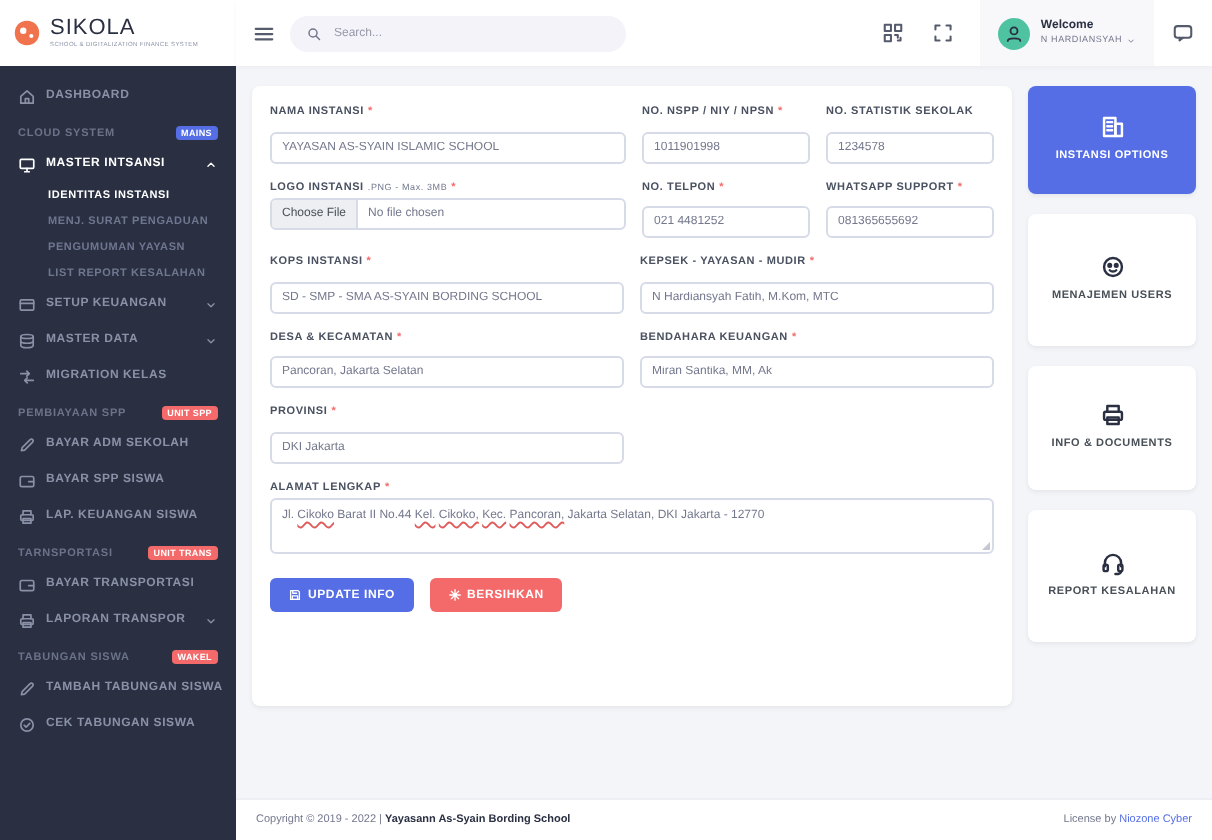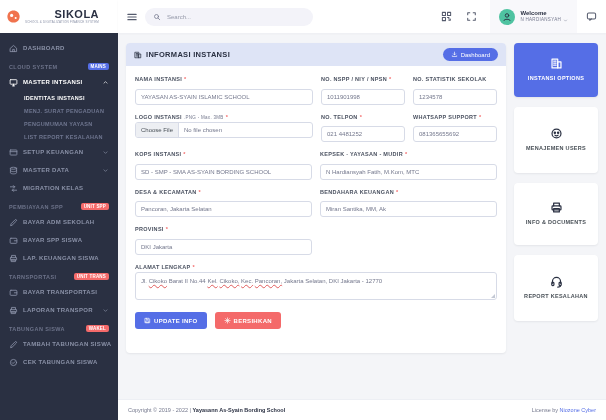--- a/index.html
+++ b/index.html
@@ -4,21 +4,21 @@
 <style>
   html,body{margin:0;padding:0;background:#e9eaee;}
   *{box-sizing:border-box;font-family:"Liberation Sans",sans-serif;}
   .app{position:relative;width:606px;height:420px;display:flex;overflow:hidden;background:#f4f5f8;}
 
   
   .sidebar{width:118px;min-width:118px;background:#2a3042;display:flex;flex-direction:column;}
   .logo-box{height:33px;background:#ffffff;display:flex;align-items:center;gap:4px;padding:0 6px;}
   .logo-mark{width:15px;height:15px;flex:0 0 auto;}
   .logo-text{display:flex;flex-direction:column;line-height:1;}
-  .logo-name{font-size:11px;font-weight:bold;letter-spacing:.5px;color:#2a3042;text-align:right;}
+  .logo-name{font-size:11px;font-weight:normal;letter-spacing:.5px;color:#2a3042;}
   .logo-tagline{font-size:3px;color:#8a91a7;letter-spacing:.2px;margin-top:1px;white-space:nowrap;}
   .nav{flex:1;padding:6px 0;overflow:hidden;}
   .nav-link{display:flex;align-items:center;gap:5px;padding:4.5px 9px;color:#8a91a7;font-size:6px;font-weight:600;letter-spacing:.3px;cursor:pointer;white-space:nowrap;}
   .nav-link .nico{display:flex;color:inherit;}
   .nav-link.active{color:#ffffff;}
   .nav-chevron{margin-left:auto;display:flex;color:inherit;}
   .nav-section{display:flex;align-items:center;padding:6px 9px 3px 9px;}
   .nav-section-label{font-size:5.5px;font-weight:bold;letter-spacing:.4px;color:#6c7289;}
   .nav-badge{margin-left:auto;font-size:4.5px;font-weight:bold;color:#fff;padding:1px 3px;border-radius:2px;letter-spacing:.2px;}
   .nav-sub{padding:3.5px 9px 3.5px 24px;font-size:5.5px;font-weight:600;letter-spacing:.3px;color:#6f7690;cursor:pointer;white-space:nowrap;}
@@ -310,38 +310,20 @@
           <svg width="11" height="11" viewBox="0 0 16 16" fill="none" stroke="currentColor" stroke-width="1.5" stroke-linecap="round" stroke-linejoin="round">
             <rect x="2" y="3" width="12" height="8.5" rx="2"></rect>
             <path d="M5.5 11.5 V13.5 L8 11.5"></path>
           </svg>
         </span>
     </header>
 
     <div class="content">
 
       <section class="main-card">
-        <div class="card-header">
-          <span class="card-title-ico">
-              <svg width="8" height="8" viewBox="0 0 16 16" fill="none" stroke="currentColor" stroke-width="1.5" stroke-linecap="round" stroke-linejoin="round">
-                <rect x="2.5" y="2.5" width="7" height="11"></rect>
-                <rect x="9.5" y="6" width="4" height="7.5"></rect>
-                <path d="M4.5 5 H5.5 M6.5 5 H7.5 M4.5 7.5 H5.5 M6.5 7.5 H7.5 M4.5 10 H5.5 M6.5 10 H7.5"></path>
-              </svg>
-            </span>
-          <span class="card-title">INFORMASI INSTANSI</span>
-          <button class="dash-btn">
-            <span style="display:flex">
-                <svg width="7" height="7" viewBox="0 0 16 16" fill="none" stroke="currentColor" stroke-width="1.5" stroke-linecap="round" stroke-linejoin="round">
-                  <path d="M8 2.5 V8.5 M5.5 6.5 L8 9 L10.5 6.5 M3 11 V12.5 H13 V11"></path>
-                </svg>
-              </span>
-            <span>Dashboard</span>
-          </button>
-        </div>
         <div class="card-body">
 
           <div class="frow">
             <div class="fcol w-lg">
               <label class="flabel"><span>NAMA INSTANSI</span><span class="req">*</span></label>
               <input class="ctl" value="YAYASAN AS-SYAIN ISLAMIC SCHOOL" style="">
             </div>
             <div class="fcol w-sm">
               <label class="flabel"><span>NO. NSPP / NIY / NPSN</span><span class="req">*</span></label>
               <input class="ctl" value="1011901998" style="">

